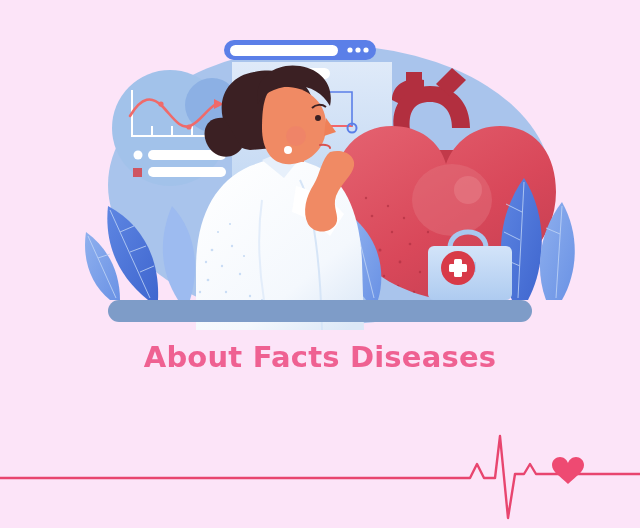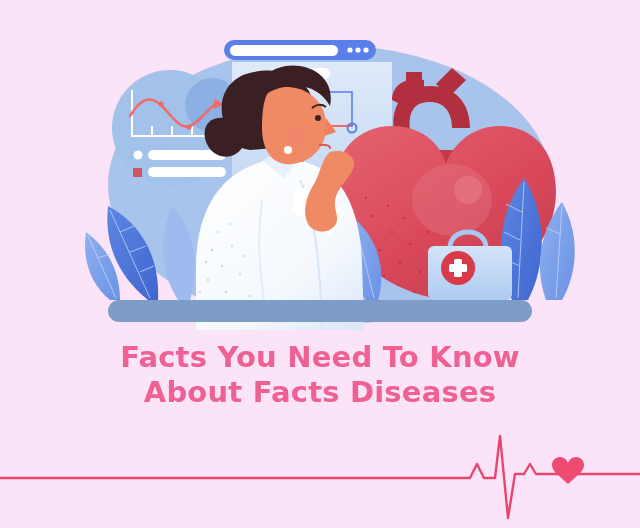--- a/index.html
+++ b/index.html
@@ -255,21 +255,20 @@
         <path d="M330 152 C344 148 356 156 354 166 C352 176 342 182 336 196
                  C332 208 340 216 336 224 C330 234 314 234 308 224
                  C302 212 306 196 314 184 C320 174 322 158 330 152 Z" fill="#f08a64"></path>
       </g>
 
       <rect x="108" y="300" width="424" height="22" rx="11" fill="#7e9cc8"></rect>
     </svg>
   </div>
 
   <div class="title-block">
-    <span class="title-line">Facts You Need To Know</span>
     <span class="title-line">About Facts Diseases</span>
   </div>
 
   <div class="ecg-bottom">
     <svg width="640" height="98" viewBox="0 0 640 98">
       <path d="M0 48 L470 48 L477 34 L484 48 L495 48 L500 6 L508 88 L515 44 L524 44
                L530 34 L536 44 L640 44" stroke="#e8456f" stroke-width="2.4" fill="none" stroke-linejoin="round" stroke-linecap="round"></path>
       <path d="M568 54 C560 46 552 42 552 35 C552 30 556 27 560 27
                C564 27 567 30 568 33 C569 30 572 27 576 27
                C580 27 584 30 584 35 C584 42 576 46 568 54 Z" fill="#ee4a72"></path>

